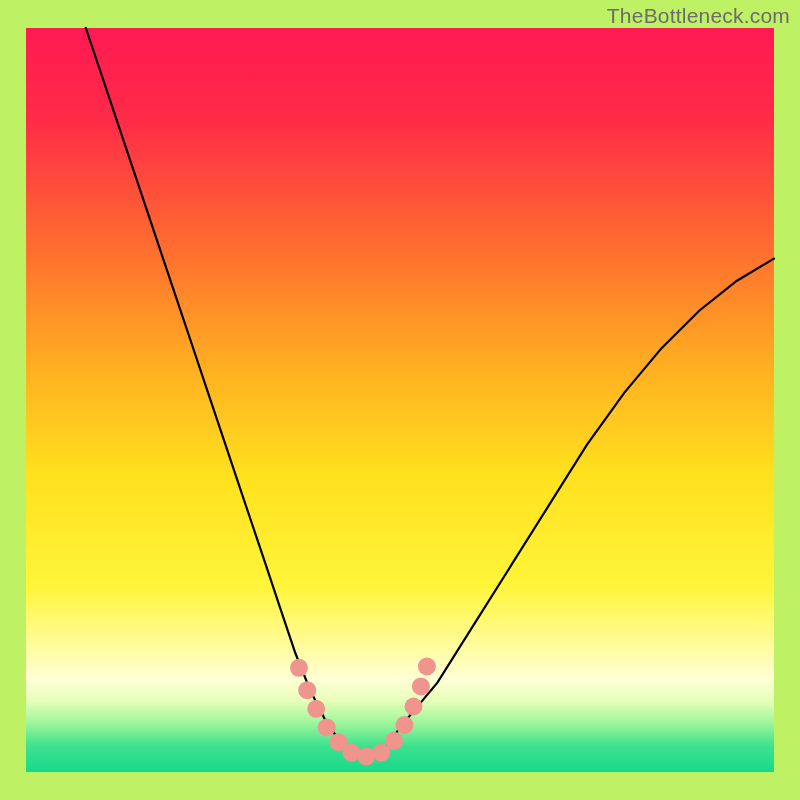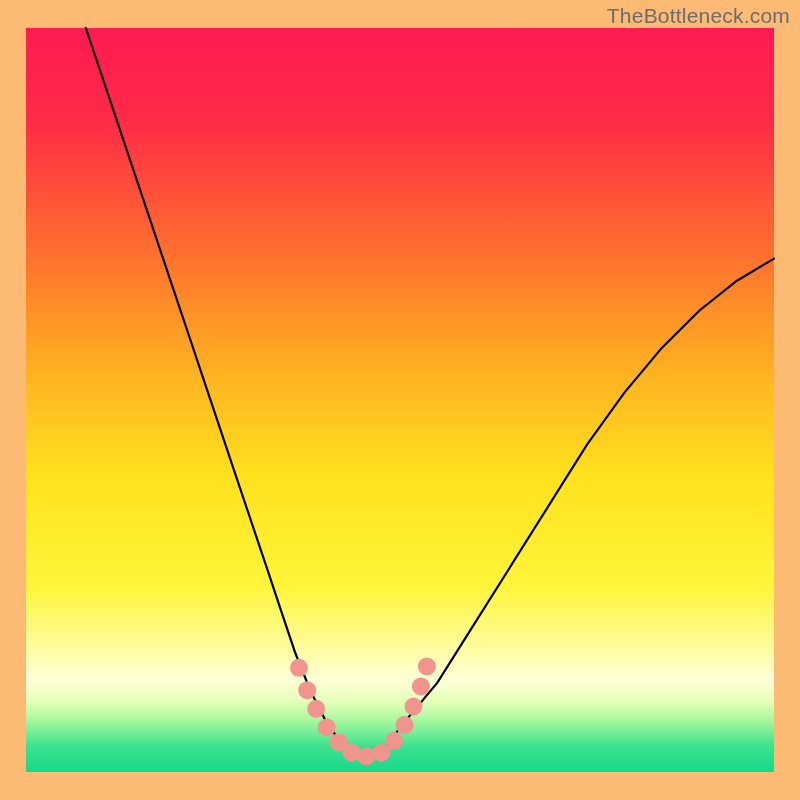--- a/index.html
+++ b/index.html
@@ -8,21 +8,21 @@
     width: 800px;
     height: 800px;
     background: #000;
     overflow: hidden;
     font-family: Arial, Helvetica, sans-serif;
   }
   .frame {
     position: absolute;
     left: 0; top: 0;
     width: 800px; height: 800px;
-    background: #fdba74;
+    background: #bef264;
   }
   .watermark {
     position: absolute;
     top: 4px;
     right: 10px;
     color: #6c6c6c;
     font-size: 21px;
     font-weight: 500;
     letter-spacing: 0.2px;
   }

